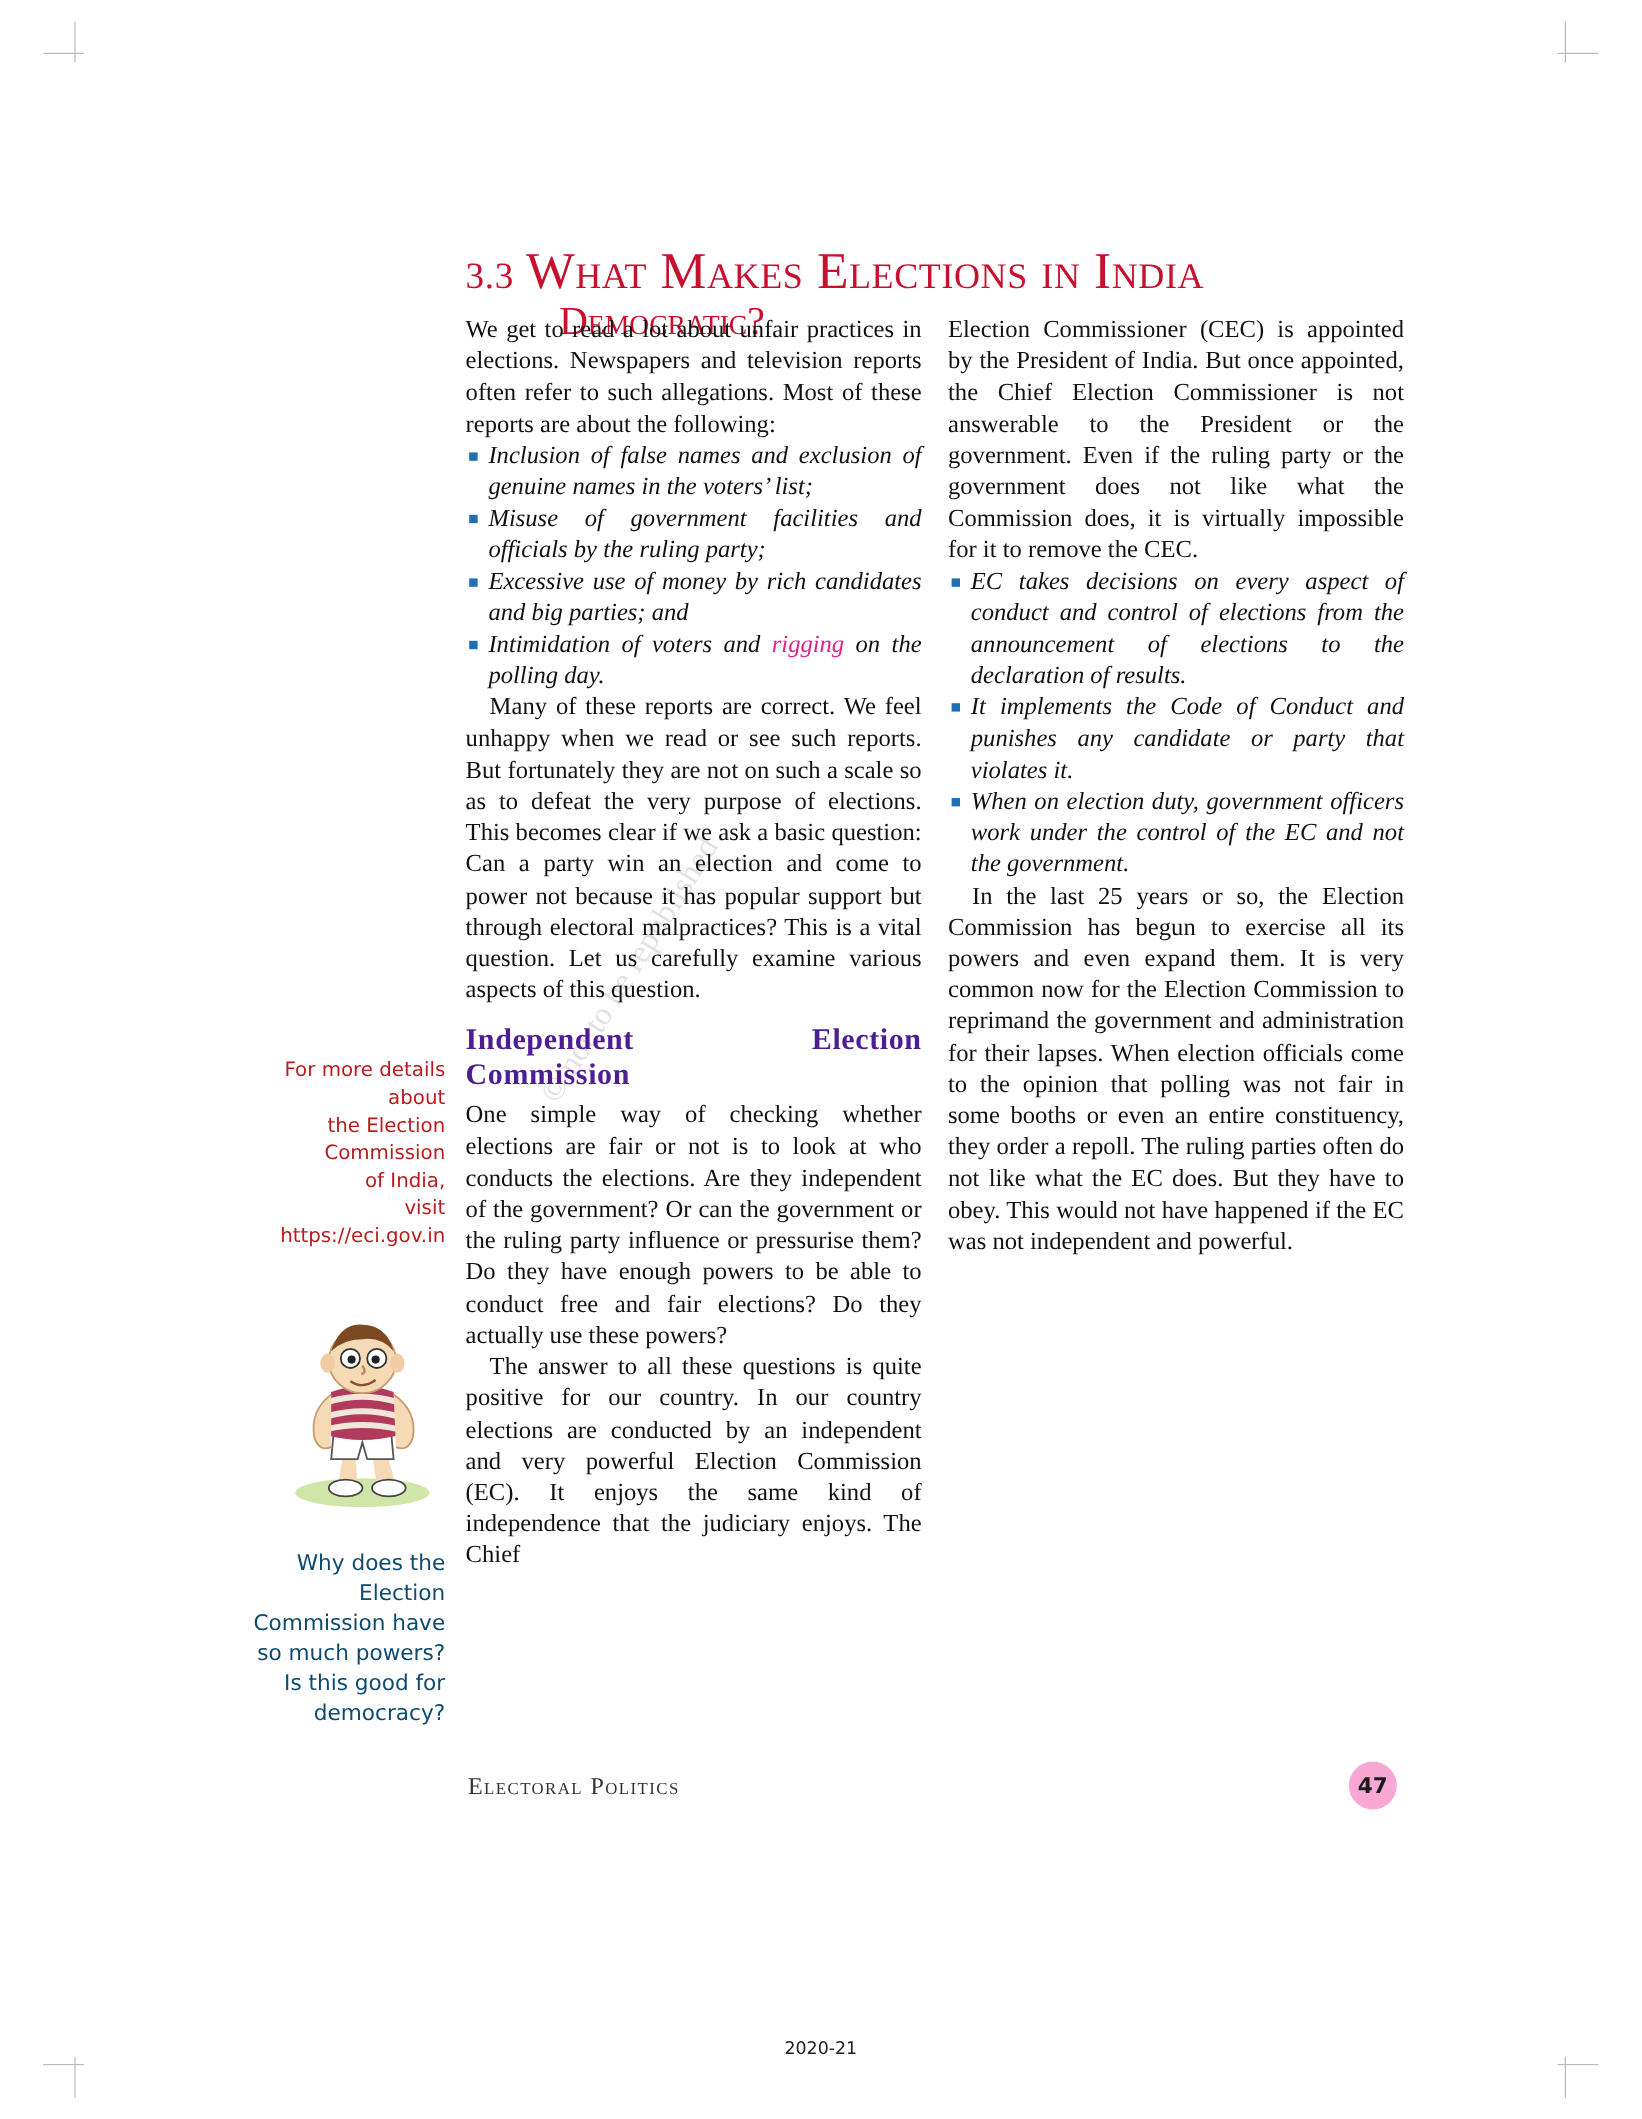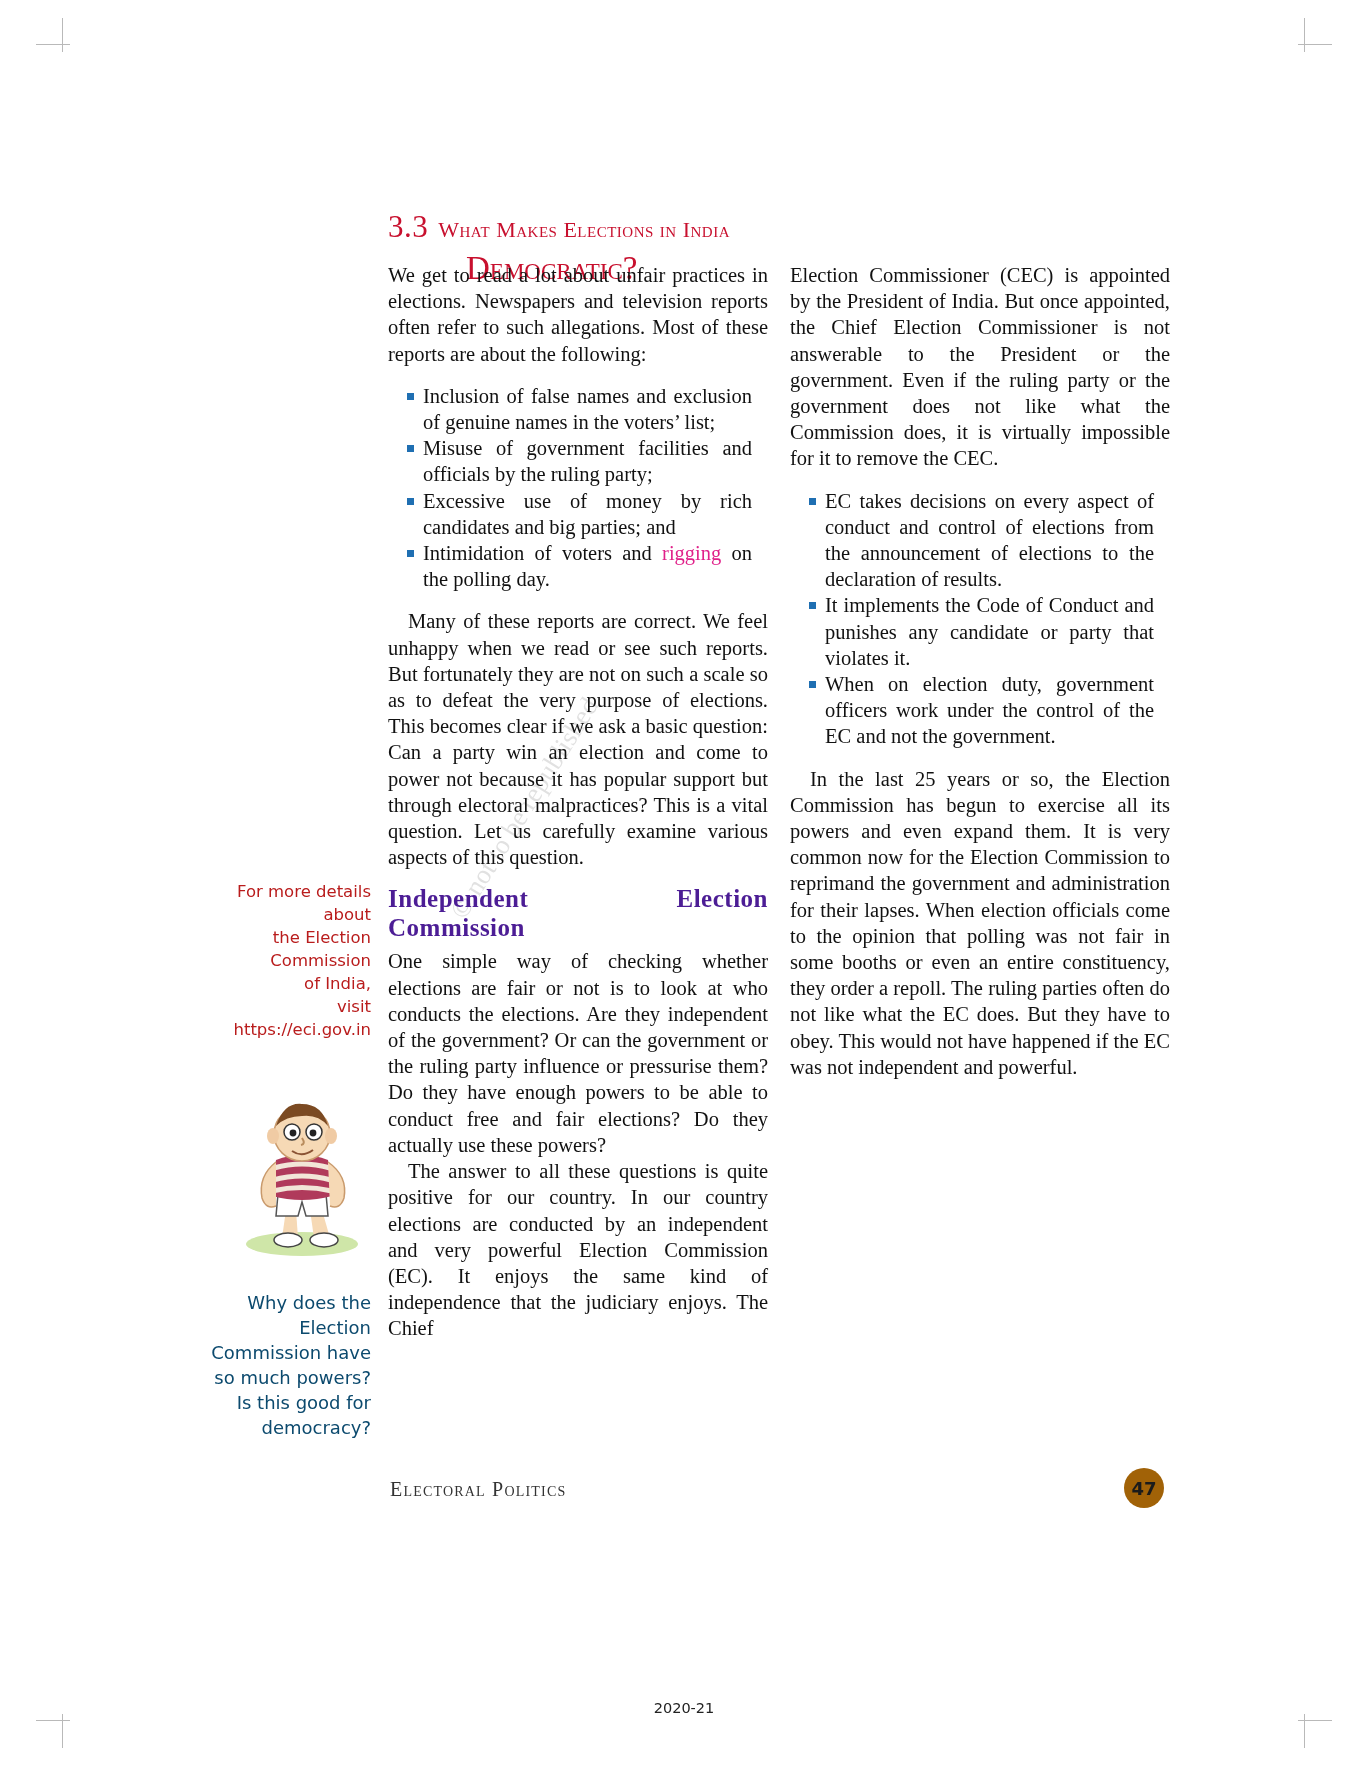--- a/index.html
+++ b/index.html
@@ -47,21 +47,21 @@
     line-height: 39px;
     font-weight: normal;
   }
   .sec-heading .num {
     font-size: 31px;
     letter-spacing: 0.5px;
     text-align: right;
   }
   .sec-heading .caps {
     font-variant: small-caps;
-    font-size: 22px;
+    font-size: 43px;
     letter-spacing: 0.5px;
     padding-left: 10px;
     margin-top: 40px;
   }
   .sec-heading .line2 {
     display: block;
     padding-left: 78px;
     font-variant: small-caps;
     font-size: 33px;
   }
@@ -87,22 +87,23 @@
   }
   .col p {
     margin: 0;
     text-align: justify;
     text-justify: inter-word;
   }
   .col p.indent { text-indent: 20px; }
 
   ul.bullets {
     list-style: none;
-    margin: 16px;
+    margin: 0;
     padding: 0;
+    font-style: italic;
   }
   ul.bullets li {
     position: relative;
     padding-left: 19px;
     text-align: justify;
     margin: 0;
   }
   ul.bullets li::before {
     content: "";
     position: absolute;
@@ -182,21 +183,21 @@
     letter-spacing: 1.2px;
     color: #333;
   }
   .page-badge {
     position: absolute;
     left: 1124px;
     top: 1468px;
     width: 40px;
     height: 40px;
     border-radius: 50%;
-    background: #a16207;
+    background: #f9a8d4;
     color: #1b1b1b;
     font-family: "DejaVu Sans", sans-serif;
     font-weight: bold;
     font-size: 18px;
     display: flex;
     align-items: center;
     justify-content: center;
   }
   .year-stamp {
     position: absolute;

